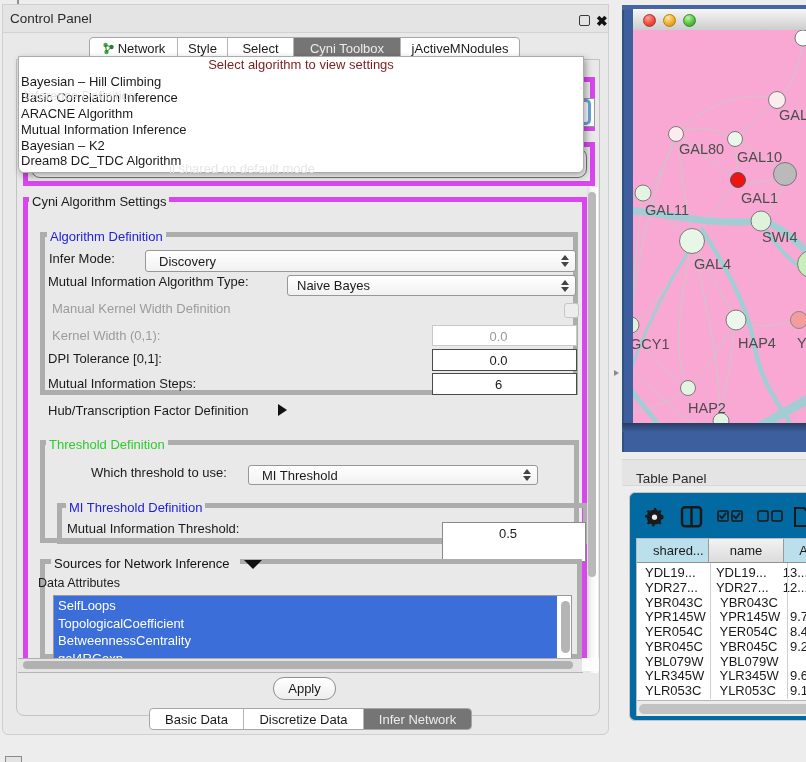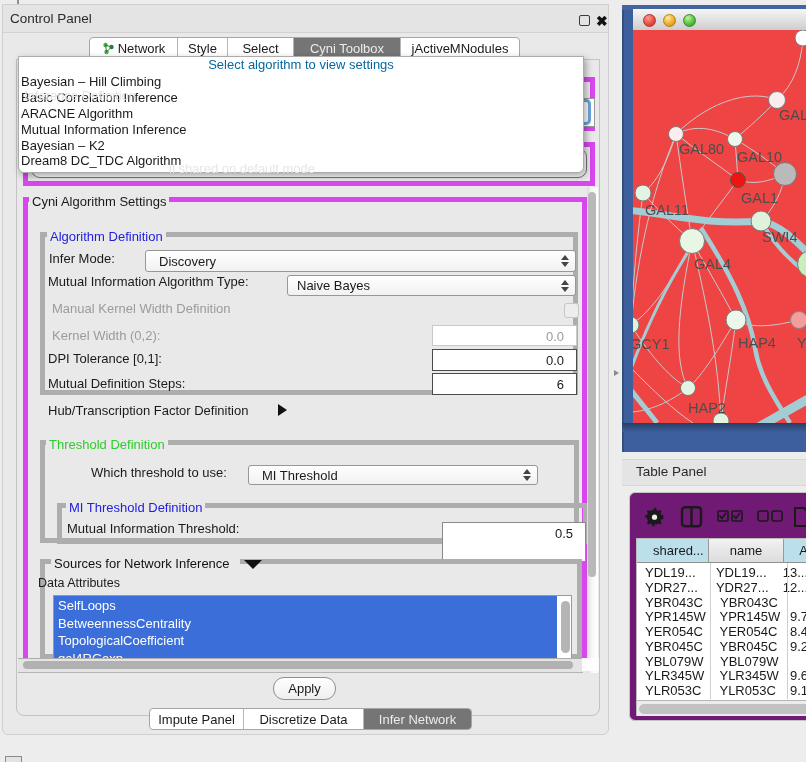--- a/index.html
+++ b/index.html
@@ -4,21 +4,21 @@
 <style>
 html,body{margin:0;padding:0}
 body{width:806px;height:762px;overflow:hidden;background:#ededed;font-family:"Liberation Sans",sans-serif;font-size:13px;color:#1a1a1a;position:relative}
 .ab{position:absolute}
 .b{font-weight:normal}
 .gray{color:#9b9b9b}
 .combo{background:linear-gradient(#ffffff,#f1f1f1);border:1px solid #979797;border-radius:3px;box-sizing:border-box;display:flex;align-items:center;padding-left:13px}
 .spin{position:absolute;right:6px;top:50%;margin-top:-6px;width:8px;height:12px}
 .spin:before{content:"";position:absolute;left:0;top:0;border-left:4px solid transparent;border-right:4px solid transparent;border-bottom:5px solid #444}
 .spin:after{content:"";position:absolute;left:0;bottom:0;border-left:4px solid transparent;border-right:4px solid transparent;border-top:5px solid #444}
-.inp{background:#fff;box-sizing:border-box;text-align:right;padding:3px 12px 0 0}
+.inp{background:#fff;box-sizing:border-box;text-align:center;padding:3px 12px 0 0}
 .gbox{border:5px solid #d946ef;box-sizing:border-box}
 .glab{position:absolute;top:-8px;background:#e9e9e9;padding:0 3px;line-height:15px}
 .seg{display:flex;background:#fff;border:1px solid #a6a6a6;border-radius:4px;overflow:hidden;box-sizing:border-box}
 .seg>div{display:flex;align-items:center;justify-content:center;border-right:1px solid #b5b5b5;box-sizing:border-box}
 .seg>div:last-child{border-right:none}
 .seg .sel{background:#757575;color:#ececec}
 </style>
 </head>
 <body>
 
@@ -56,25 +56,25 @@
     <div class="glab" style="left:1px">Cyni Algorithm Settings</div>
 
     <div class="ab gbox" style="left:12px;top:30px;width:538px;height:163px;border-color:#adadad">
       <div class="glab" style="left:2px;color:#2121dd">Algorithm Definition</div>
       <div class="ab b" style="left:4px;top:14px">Infer Mode:</div>
       <div class="combo ab" style="left:100px;top:13px;width:431px;height:22px">Discovery<span class="spin"></span></div>
       <div class="ab b" style="left:3px;top:37px">Mutual Information Algorithm Type:</div>
       <div class="combo ab" style="left:242px;top:38px;width:289px;height:21px;padding-left:9px">Naive Bayes<span class="spin"></span></div>
       <div class="ab b gray" style="left:7px;top:64px">Manual Kernel Width Definition</div>
       <div class="ab" style="left:519px;top:66px;width:13px;height:13px;background:#ededed;border:1px solid #c6c6c6;border-radius:3px"></div>
-      <div class="ab b gray" style="left:7px;top:91px">Kernel Width (0,2):</div>
+      <div class="ab b gray" style="left:7px;top:91px">Kernel Width (0,1):</div>
       <div class="inp ab gray" style="left:387px;top:88px;width:145px;height:21px;border:1px solid #c9c9c9">0.0</div>
       <div class="ab b" style="left:3px;top:114px">DPI Tolerance [0,1]:</div>
       <div class="inp ab" style="left:387px;top:112px;width:145px;height:22px;border:1.5px solid #4a4a4a">0.0</div>
-      <div class="ab b" style="left:3px;top:139px">Mutual Definition Steps:</div>
+      <div class="ab b" style="left:3px;top:139px">Mutual Information Steps:</div>
       <div class="inp ab" style="left:387px;top:136px;width:145px;height:22px;border:1.5px solid #4a4a4a">6</div>
     </div>
     <div class="ab b" style="left:20px;top:201px">Hub/Transcription Factor Definition</div>
     <div class="ab" style="left:250px;top:202px;width:0;height:0;border-top:6.5px solid transparent;border-bottom:6.5px solid transparent;border-left:9px solid #111"></div>
 
     <div class="ab gbox" style="left:12px;top:238px;width:539px;height:103px;border-color:#adadad">
       <div class="glab" style="left:1px;color:#2ecc2e">Threshold Definition</div>
       <div class="ab b" style="left:46px;top:20px">Which threshold to use:</div>
       <div class="combo ab" style="left:203px;top:20px;width:290px;height:20px">MI Threshold<span class="spin"></span></div>
       <div class="ab gbox" style="left:12px;top:58px;width:531px;height:41px;border-color:#adadad">
@@ -84,47 +84,47 @@
       </div>
     </div>
 
     <div class="ab gbox" style="left:12px;top:357px;width:542px;height:100px;border-color:#adadad">
       <div class="glab" style="left:6px;color:#111">Sources for Network Inference &nbsp;</div>
       <div class="ab" style="left:199px;top:-4px;width:0;height:0;border-left:9px solid transparent;border-right:9px solid transparent;border-top:9px solid #111"></div>
       <div class="ab b" style="left:-7px;top:12px;font-size:12.5px">Data Attributes</div>
       <div class="ab" style="left:8px;top:31px;width:519px;height:71px;background:#fff;border:1px solid #999;box-sizing:border-box;overflow:hidden">
         <div style="background:#3b6ed8;color:#fff;width:503px;padding-left:4px;padding-top:1px;box-sizing:border-box">
           <div style="height:17.7px;line-height:17.7px">SelfLoops</div>
+          <div style="height:17.7px;line-height:17.7px">TopologicalCoefficient</div>
           <div style="height:17.7px;line-height:17.7px">BetweennessCentrality</div>
-          <div style="height:17.7px;line-height:17.7px">TopologicalCoefficient</div>
           <div style="height:17.7px;line-height:17.7px">gal4RGexp</div>
         </div>
         <div class="ab" style="right:1px;top:5px;width:9px;height:52px;background:#b5b5b5;border-radius:5px"></div>
       </div>
     </div>
   </div>
 
   <div class="ab" style="left:584px;top:182px;width:11px;height:486px;background:linear-gradient(90deg,#dcdcdc,#f7f7f7 45%,#ffffff)"></div>
   <div class="ab" style="left:585px;top:187px;width:8px;height:385px;background:#b9b9b9;border-radius:4px"></div>
   <div class="ab" style="left:15px;top:653px;width:565px;height:13px;background:#e4e4e4;border-top:1px solid #adadad;border-bottom:1px solid #b5b5b5"></div>
   <div class="ab" style="left:20px;top:656px;width:550px;height:8px;background:#b1b1b1;border-radius:4px"></div>
   <div class="ab" style="left:579px;top:653px;width:17px;height:13px;background:#fdfdfd"></div>
 
   <div class="ab" style="left:270px;top:672px;width:63px;height:23px;background:linear-gradient(#ffffff,#eeeeee);border:1px solid #8f8f8f;border-radius:11px;box-sizing:border-box;text-align:center;line-height:21px">Apply</div>
 
   <div class="seg ab" style="left:146px;top:703px;height:22px;width:323px">
-    <div style="width:94px">Impute Panel</div>
+    <div style="width:94px">Basic Data</div>
     <div style="width:120px">Discretize Data</div>
     <div class="sel" style="width:107px">Infer Network</div>
   </div>
 
   <div class="ab" style="left:15px;top:51px;width:564px;height:115px;background:#fff;border:1px solid #ababab;border-radius:0 0 6px 6px;box-shadow:2px 3px 7px rgba(0,0,0,0.35);z-index:30;font-size:13px">
     <div class="ab" style="left:5px;top:31px;color:#e2e2e2;font-size:13px">Inference Definition</div>
     <div class="ab" style="left:150px;top:104px;color:#e6e6e6;font-size:13px">il shared on default mode</div>
-    <div style="height:17px;line-height:16px;text-align:center;color:#0369a1;position:relative">Select algorithm to view settings</div>
+    <div style="height:17px;line-height:16px;text-align:center;color:#7f1d1d;position:relative">Select algorithm to view settings</div>
     <div style="height:15.9px;line-height:15.9px;padding-left:2px;position:relative">Bayesian – Hill Climbing</div>
     <div style="height:15.9px;line-height:15.9px;padding-left:2px">Basic Correlation Inference</div>
     <div style="height:15.9px;line-height:15.9px;padding-left:2px" class="b">ARACNE Algorithm</div>
     <div style="height:15.9px;line-height:15.9px;padding-left:2px">Mutual Information Inference</div>
     <div style="height:15.9px;line-height:15.9px;padding-left:2px">Bayesian – K2</div>
     <div style="height:15.9px;line-height:15.9px;padding-left:2px">Dream8 DC_TDC Algorithm</div>
   </div>
 </div>
 
 <div class="ab" style="left:614px;top:370px;width:0;height:0;border-top:3.5px solid transparent;border-bottom:3.5px solid transparent;border-left:5px solid #8a8a8a"></div>
@@ -132,21 +132,21 @@
 <div class="ab" style="left:622px;top:5px;width:184px;height:447px;background:#3d5f9e;overflow:hidden">
   <div class="ab" style="left:0;top:0;width:2px;height:447px;background:#32507f"></div>
   <div class="ab" style="left:0;top:0;width:100%;height:5px;background:#44659f"></div>
 
   <div class="ab" style="left:11px;top:4px;width:173px;height:21px;background:linear-gradient(#f6f6f6,#cdcdcd);border-bottom:1px solid #8e8e8e">
     <div class="ab" style="left:10px;top:5px;width:11px;height:11px;border-radius:50%;background:radial-gradient(circle at 4px 3px,#ff9d96,#ee4e42 55%,#c62b1e);border:0.5px solid #a33"></div>
     <div class="ab" style="left:30px;top:5px;width:11px;height:11px;border-radius:50%;background:radial-gradient(circle at 4px 3px,#ffe9a8,#f3ab2c 55%,#c8831a);border:0.5px solid #a80"></div>
     <div class="ab" style="left:50px;top:5px;width:11px;height:11px;border-radius:50%;background:radial-gradient(circle at 4px 3px,#c2f2a8,#57c33e 55%,#2f9422);border:0.5px solid #383"></div>
   </div>
 
-  <div class="ab" style="left:11px;top:25px;width:173px;height:393px;background:#ef4444;overflow:hidden">
+  <div class="ab" style="left:11px;top:25px;width:173px;height:393px;background:#f9a8d4;overflow:hidden">
     <svg width="173" height="393" viewBox="0 0 173 393" style="position:absolute;left:0;top:0">
       <g fill="none" stroke="#c9c9c9" stroke-width="1">
         <path d="M43,104 C80,68 120,60 144,70"></path>
         <path d="M43,104 C65,93 85,100 102,109"></path>
         <path d="M43,104 C63,120 85,135 105,150"></path>
         <path d="M43,104 C48,140 54,180 59,211"></path>
         <path d="M43,104 C32,140 20,155 10,163"></path>
         <path d="M102,109 L105,150"></path>
         <path d="M102,109 C120,120 135,130 152,144"></path>
         <path d="M105,150 C120,155 135,152 152,144"></path>
@@ -206,23 +206,23 @@
         <text x="105" y="318">HAP4</text>
         <text x="164" y="318">Y</text>
         <text x="55" y="383">HAP2</text>
       </g>
     </svg>
   </div>
   <div class="ab" style="left:0px;top:418px;width:184px;height:9px;background:linear-gradient(#283d63,#3d5f9e)"></div>
 </div>
 
 <div class="ab" style="left:622px;top:459px;width:184px;height:25px;background:#e4e4e4;border-top:1px solid #d5d5d5;border-bottom:1px solid #d8d8d8">
-  <div class="ab" style="left:14px;top:4px;font-size:13.5px;color:#2a2a2a">Table Panel</div>
+  <div class="ab" style="left:14px;top:11px;font-size:13.5px;color:#2a2a2a">Table Panel</div>
 </div>
-<div class="ab" style="left:629px;top:492px;width:177px;height:229px;background:#701a75;border:1px solid #c4c4c4;border-radius:6px 0 0 6px;border-right:none;box-sizing:border-box">
+<div class="ab" style="left:629px;top:492px;width:177px;height:229px;background:#0369a1;border:1px solid #c4c4c4;border-radius:6px 0 0 6px;border-right:none;box-sizing:border-box">
 
   <svg width="170" height="36" viewBox="0 0 170 36" style="position:absolute;left:7px;top:13px">
     <g fill="#1a1a1a">
       <path d="M16.5,10.2 l-0.3,-2 -2,-0.4 a5,5 0 0 0 -0.8,-1.9 l1.1,-1.7 -1.4,-1.4 -1.7,1.1 a5,5 0 0 0 -1.9,-0.8 l-0.4,-2 -2,-0.3 -0.3,2 -2,0.4 a5,5 0 0 0 -1.9,0.8 l-1.7,-1.1 -1.4,1.4 1.1,1.7 a5,5 0 0 0 -0.8,1.9 l-2,0.4 -0.3,2 2,0.3 0.4,2 a5,5 0 0 0 0.8,1.9 l-1.1,1.7 1.4,1.4 1.7,-1.1 a5,5 0 0 0 1.9,0.8 l0.4,2 2,0.3 0.3,-2 2,-0.4 a5,5 0 0 0 1.9,-0.8 l1.7,1.1 1.4,-1.4 -1.1,-1.7 a5,5 0 0 0 0.8,-1.9 l2,-0.4 z" transform="translate(10,1)"></path>
       <circle cx="17.5" cy="11.2" r="2.6" fill="#ececec"></circle>
     </g>
     <g fill="none" stroke="#1a1a1a" stroke-width="2.4">
       <rect x="45" y="1.2" width="19" height="19" rx="3"></rect>
       <line x1="54.5" y1="1.2" x2="54.5" y2="20.2"></line>
     </g>

